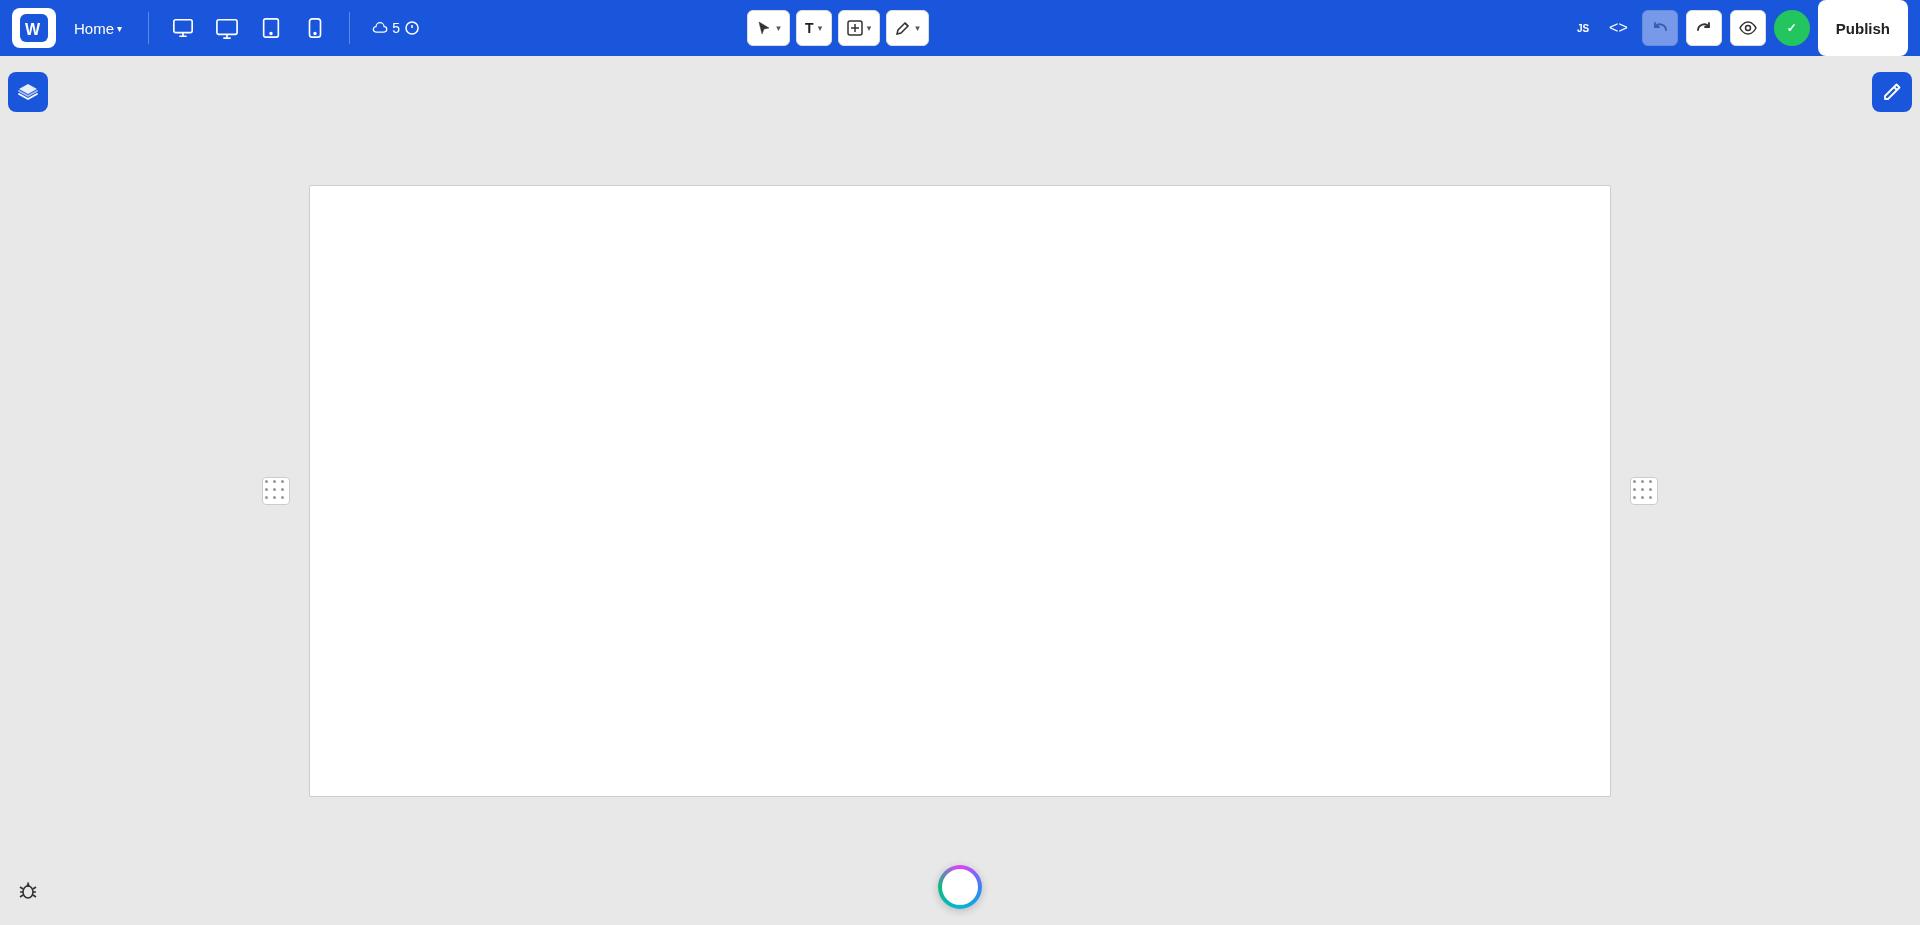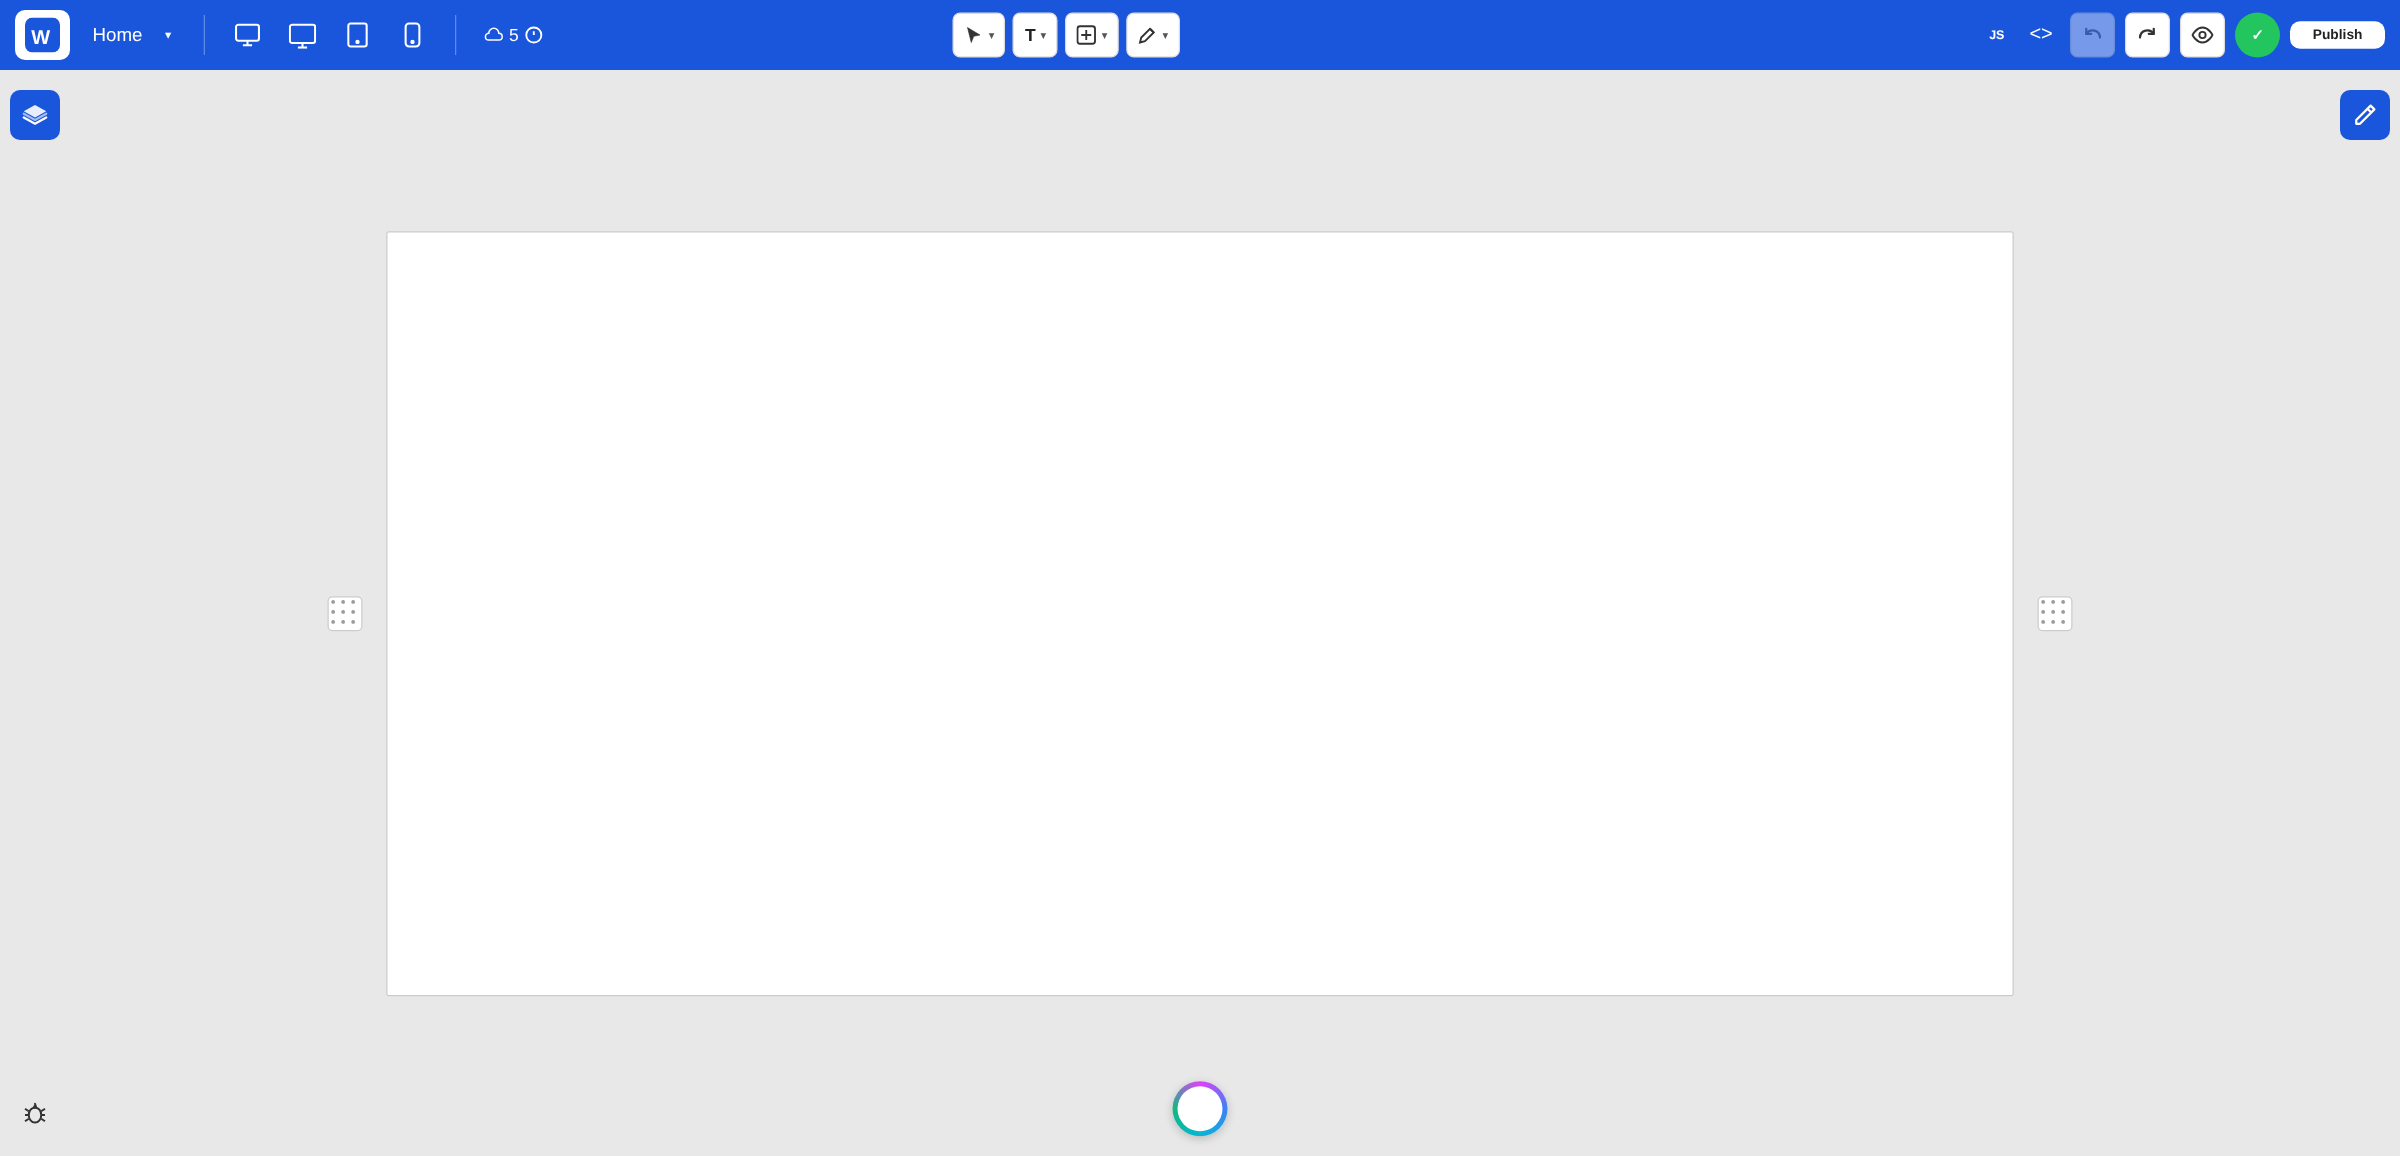--- a/index.html
+++ b/index.html
@@ -31,21 +31,21 @@
       cursor: pointer;
     }
     .nav-logo svg { width: 28px; height: 28px; }
 
     .nav-page-name {
       display: flex;
       align-items: center;
       color: white;
       font-size: 15px;
       font-weight: 500;
-      gap: 18px;
+      gap: 3px;
       padding: 6px 10px;
       border-radius: 6px;
       cursor: pointer;
       white-space: nowrap;
     }
     .chevron-down { font-size: 10px; }
 
     .nav-divider {
       width: 1px;
       height: 32px;
@@ -158,26 +158,26 @@
       background: #22c55e;
       border-radius: 50%;
       cursor: pointer;
       display: flex;
       align-items: center;
       justify-content: center;
       border: none;
     }
 
     .publish-btn {
-      height: 22px;
+      height: 56px;
       padding: 0 18px;
       background: white;
       border: none;
       border-radius: 8px;
-      font-size: 11px;
+      font-size: 15px;
       font-weight: 600;
       color: #222;
       cursor: pointer;
     }
 
     
     #main {
       display: flex;
       width: 100%;
       height: calc(925px - 56px);

